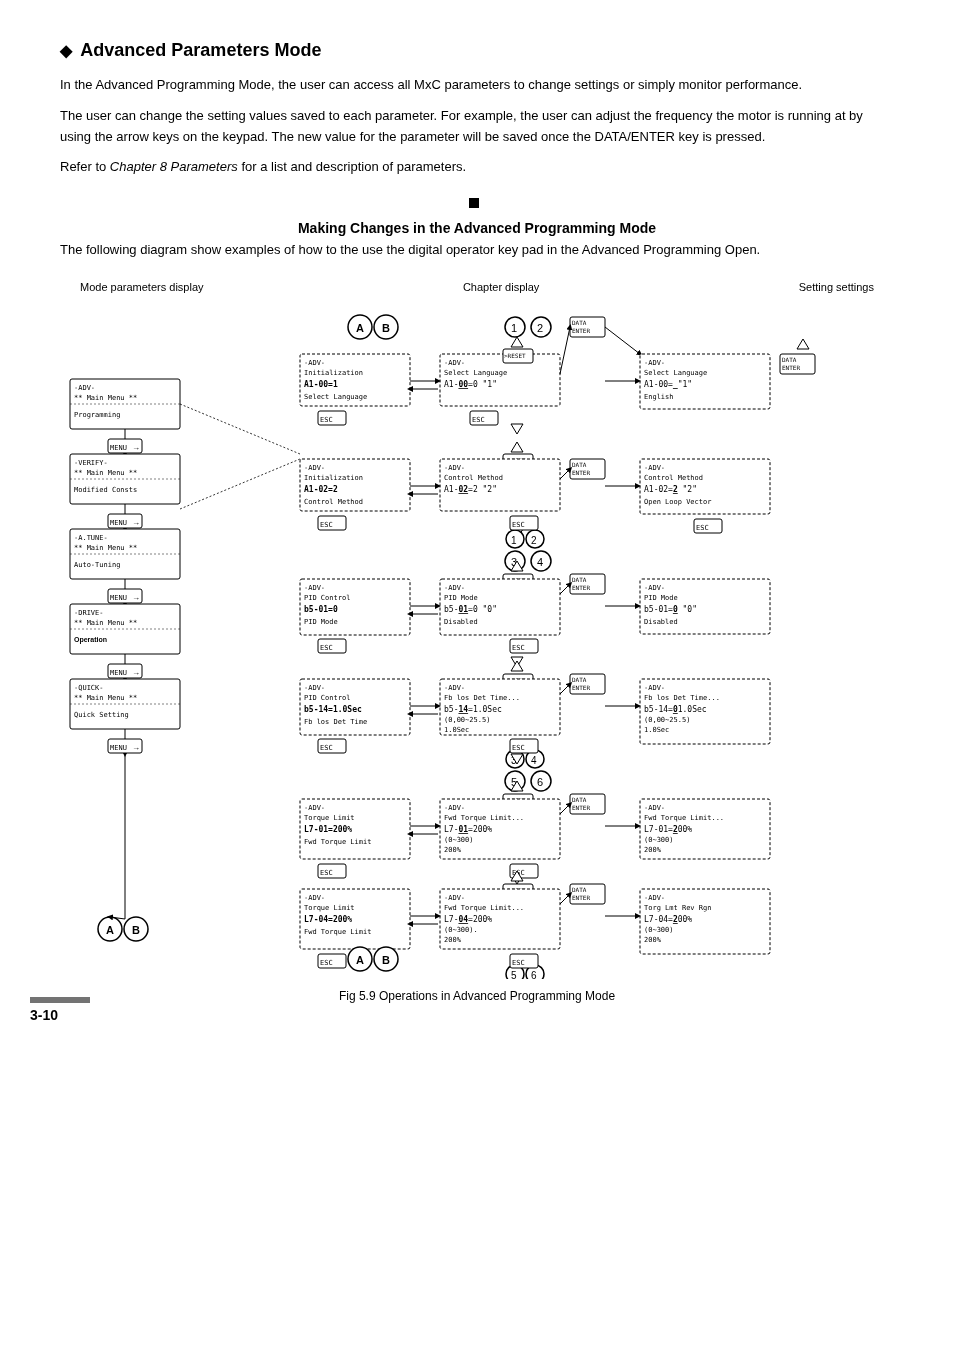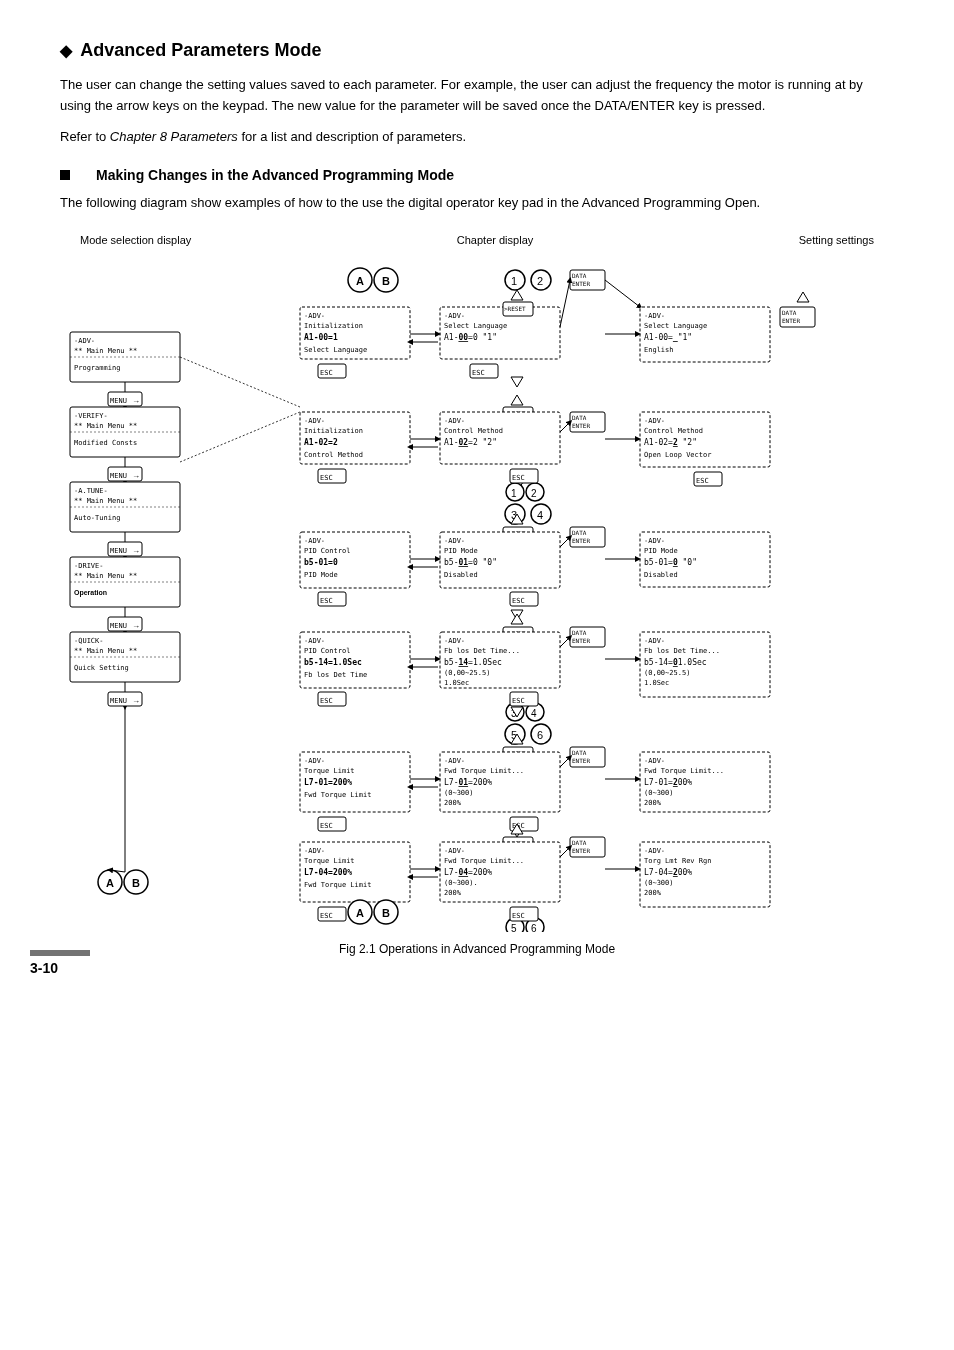--- a/index.html
+++ b/index.html
@@ -46,24 +46,25 @@
     .body-text {
       font-size: 13px;
       line-height: 1.6;
       margin-bottom: 10px;
     }
 
     .subsection-title {
       font-size: 14px;
       font-weight: bold;
       margin-top: 20px;
-      margin-bottom: 10px;
+      margin-bottom: 4px;
       display: flex;
       align-items: center;
-      gap: 20px;
+      gap: 12px;
+      flex-direction: column;
     }
 
     .square-bullet {
       display: inline-block;
       width: 10px;
       height: 10px;
       background: #000;
       margin-right: 6px;
     }
 
@@ -95,36 +96,37 @@
 </head>
 <body>
 
 <div class="page-container">
 
   <div class="section-title">
     <span class="diamond">◆</span>
     <span>Advanced Parameters Mode</span>
   </div>
 
+  <p class="body-text">In the Advanced Programming Mode, the user can access all MxC parameters to change settings or simply monitor performance.</p>
   <p class="body-text">The user can change the setting values saved to each parameter. For example, the user can adjust the frequency the motor is running at by using the arrow keys on the keypad. The new value for the parameter will be saved once the DATA/ENTER key is pressed.</p>
   <p class="body-text">
     Refer to <em>Chapter 8 Parameters</em> for a list and description of parameters.
   </p>
 
   <div class="subsection-title">
     <span class="square-bullet"></span>
     <span>Making Changes in the Advanced Programming Mode</span>
   </div>
 
   <p class="body-text">The following diagram show examples of how to the use the digital operator key pad in the Advanced Programming Open.</p>
 
   <div class="diagram-area">
 
     <div class="diagram-labels">
-      <span>Mode selection display</span>
+      <span>Mode parameters display</span>
       <span>Chapter display</span>
       <span>Setting settings</span>
     </div>
 
     <div class="diagram-svg-container">
       <svg width="834" height="680" viewBox="0 0 834 680" style="display:block; margin:0 auto;">
 
         <defs>
           <marker id="arrow" markerWidth="6" markerHeight="6" refX="3" refY="3" orient="auto">
             <path d="M0,0 L0,6 L6,3 z" fill="#000"></path>
@@ -493,18 +495,18 @@
 
         <line x1="120" y1="105" x2="240" y2="155" stroke="#000" stroke-width="0.8" stroke-dasharray="2,2"></line>
         <line x1="120" y1="210" x2="240" y2="160" stroke="#000" stroke-width="0.8" stroke-dasharray="2,2"></line>
 
         <line x1="65" y1="455" x2="65" y2="620" stroke="#000" stroke-width="1"></line>
         <line x1="65" y1="620" x2="50" y2="618" stroke="#000" stroke-width="1" marker-end="url(#arrow)"></line>
 
       </svg>
     </div>
 
-    <p class="fig-caption">Fig 2.1  Operations in Advanced Programming Mode</p>
+    <p class="fig-caption">Fig 5.9  Operations in Advanced Programming Mode</p>
   </div>
 
   <div class="page-number">3-10</div>
 
 </div>
 
 </body></html>

